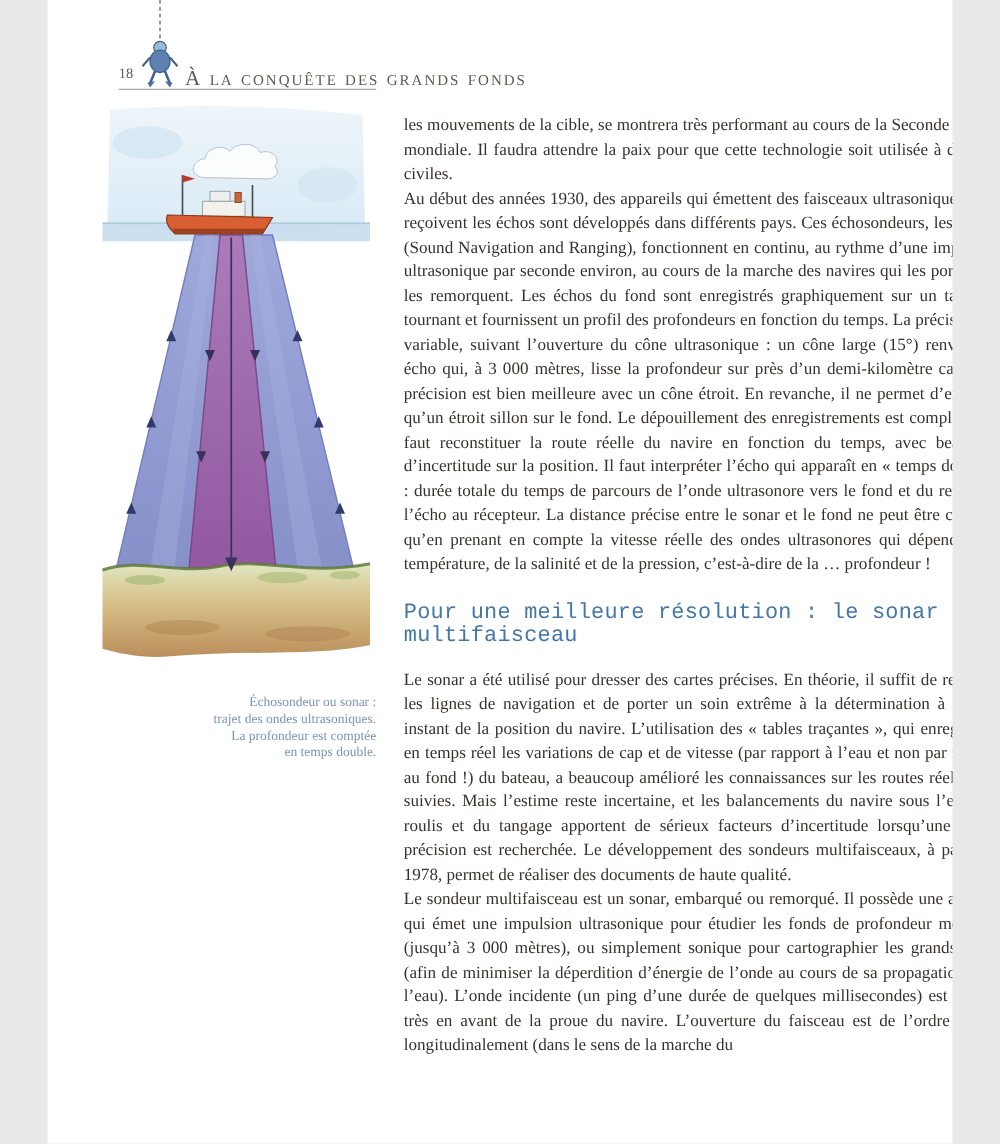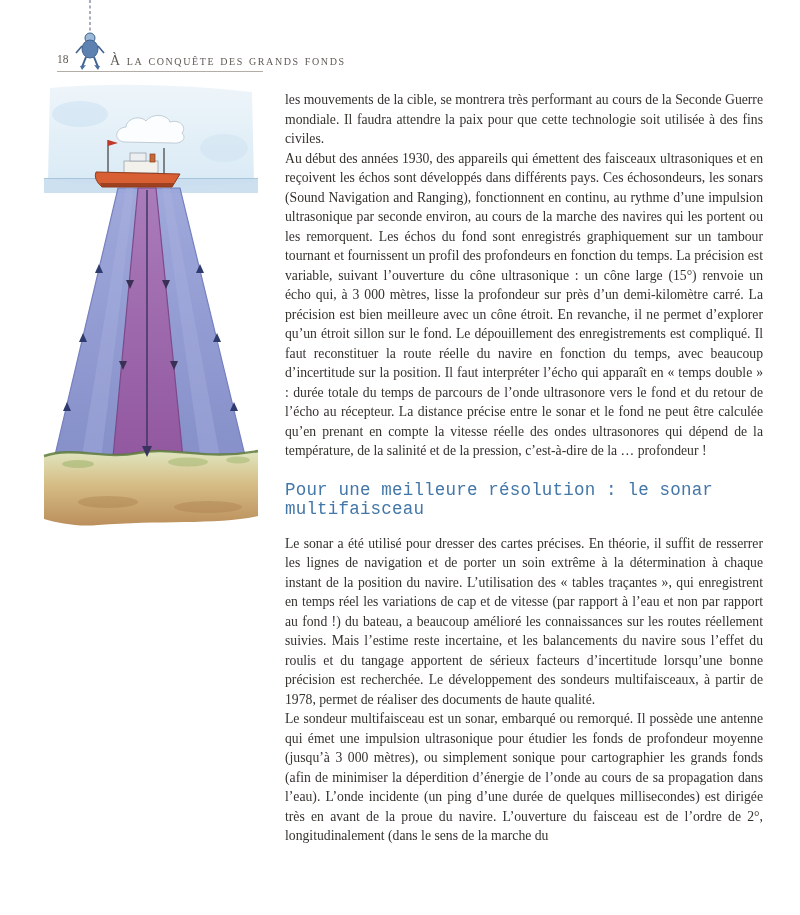--- a/index.html
+++ b/index.html
@@ -1,28 +1,28 @@
 <!DOCTYPE html>
 <html lang="fr" style="--heading_blue: #4377a8; --caption_blue: #7d95b5; --body_text: #35312d; --header_gray: #5f5a54; --rule_gray: #b3ada6; --wide_cone: #8690cc; --narrow_cone: #9c62a8; --seafloor_green: #5e7a3c; --ship_hull: #d85f33;"><head>
 <meta charset="utf-8">
 <style>
   html,body { margin:0; padding:0; background:#e9e9e9; }
   .page {
-    position:relative; width:800px; height:915px; margin:0 auto;
+    position:relative; width:724px; height:915px; margin:0 auto;
     background:#ffffff; overflow:hidden;
     font-family:"Liberation Serif", serif;
   }
   
   .page-number {
     position:absolute; left:57px; top:53px;
     font-size:11.5px; color:var(--header_gray);
   }
   .running-title {
     position:absolute; left:110px; top:53px;
-    font-size:14px; font-variant:small-caps; letter-spacing:1.6px;
+    font-size:17px; font-variant:small-caps; letter-spacing:1.6px;
     color:var(--header_gray);
   }
   .header-rule {
     position:absolute; left:57px; top:71px; width:206px; height:1px;
     background:var(--rule_gray);
   }
   .pendant { position:absolute; left:70px; top:0; }
 
   
   .figure { position:absolute; left:38px; top:82px; width:226px; height:452px; }
@@ -146,20 +146,26 @@
         <polygon points="70,58 80,61 70,64" fill="#c0392b"></polygon>
         <rect x="86" y="79" width="34" height="12" fill="#f2f1ec" stroke="#9aa3aa" stroke-width="0.8"></rect>
         <rect x="92" y="71" width="16" height="8" fill="#edeef0" stroke="#9aa3aa" stroke-width="0.8"></rect>
         <rect x="112" y="72" width="5" height="8" fill="#c46a3a" stroke="#8e3a1c" stroke-width="0.7"></rect>
         <path d="M58,90 L142,92 L134,105 L64,105 Q55,97 58,90 Z" fill="#d85f33" stroke="#8e3a1c" stroke-width="1"></path>
         <path d="M62,101 L136,101 L134,105 L64,105 Z" fill="#8e3a1c" opacity="0.8"></path>
       </g>
     </svg>
   </figure>
 
+  <figcaption class="caption">
+    <div>Échosondeur ou sonar :</div>
+    <div>trajet des ondes ultrasoniques.</div>
+    <div>La profondeur est comptée</div>
+    <div>en temps double.</div>
+  </figcaption>
 
   <main class="body-col">
     <p>les mouvements de la cible, se montrera très performant au cours de la Seconde Guerre mondiale. Il faudra attendre la paix pour que cette technologie soit utilisée à des fins civiles.</p>
     <p>Au début des années 1930, des appareils qui émettent des faisceaux ultrasoniques et en reçoivent les échos sont développés dans différents pays. Ces échosondeurs, les sonars (Sound Navigation and Ranging), fonctionnent en continu, au rythme d’une impulsion ultrasonique par seconde environ, au cours de la marche des navires qui les portent ou les remorquent. Les échos du fond sont enregistrés graphiquement sur un tambour tournant et fournissent un profil des profondeurs en fonction du temps. La précision est variable, suivant l’ouverture du cône ultrasonique : un cône large (15°) renvoie un écho qui, à 3 000 mètres, lisse la profondeur sur près d’un demi-kilomètre carré. La précision est bien meilleure avec un cône étroit. En revanche, il ne permet d’explorer qu’un étroit sillon sur le fond. Le dépouillement des enregistrements est compliqué. Il faut reconstituer la route réelle du navire en fonction du temps, avec beaucoup d’incertitude sur la position. Il faut interpréter l’écho qui apparaît en « temps double » : durée totale du temps de parcours de l’onde ultrasonore vers le fond et du retour de l’écho au récepteur. La distance précise entre le sonar et le fond ne peut être calculée qu’en prenant en compte la vitesse réelle des ondes ultrasonores qui dépend de la température, de la salinité et de la pression, c’est-à-dire de la … profondeur !</p>
     <h2 class="section-heading">Pour une meilleure résolution : le sonar multifaisceau</h2>
     <p>Le sonar a été utilisé pour dresser des cartes précises. En théorie, il suffit de resserrer les lignes de navigation et de porter un soin extrême à la détermination à chaque instant de la position du navire. L’utilisation des « tables traçantes », qui enregistrent en temps réel les variations de cap et de vitesse (par rapport à l’eau et non par rapport au fond !) du bateau, a beaucoup amélioré les connaissances sur les routes réellement suivies. Mais l’estime reste incertaine, et les balancements du navire sous l’effet du roulis et du tangage apportent de sérieux facteurs d’incertitude lorsqu’une bonne précision est recherchée. Le développement des sondeurs multifaisceaux, à partir de 1978, permet de réaliser des documents de haute qualité.</p>
     <p>Le sondeur multifaisceau est un sonar, embarqué ou remorqué. Il possède une antenne qui émet une impulsion ultrasonique pour étudier les fonds de profondeur moyenne (jusqu’à 3 000 mètres), ou simplement sonique pour cartographier les grands fonds (afin de minimiser la déperdition d’énergie de l’onde au cours de sa propagation dans l’eau). L’onde incidente (un ping d’une durée de quelques millisecondes) est dirigée très en avant de la proue du navire. L’ouverture du faisceau est de l’ordre de 2°, longitudinalement (dans le sens de la marche du</p>
   </main>
 
 </div>

